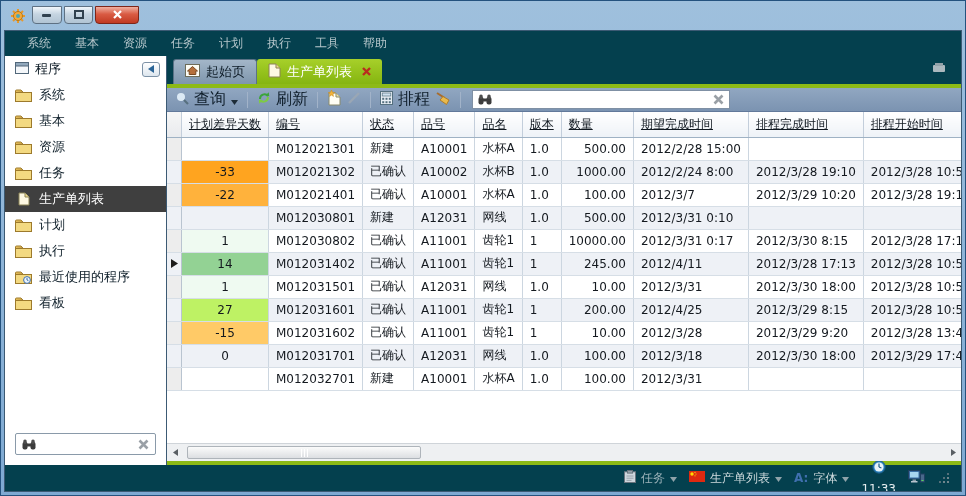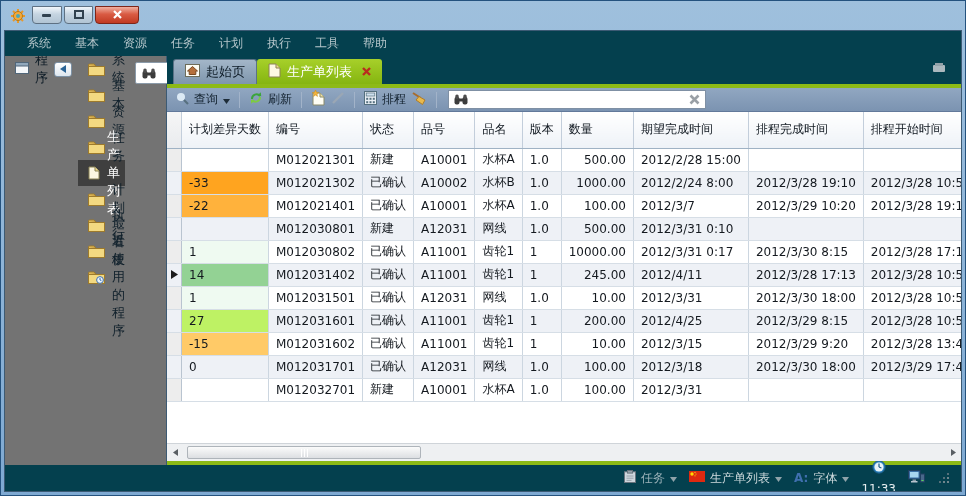--- a/index.html
+++ b/index.html
@@ -27,21 +27,21 @@
   .wbtn svg { display:block; }
   
   .app { flex:1; border:1px solid #3c5a74; display:flex; flex-direction:column; overflow:hidden; background:#04404e; }
   
   .menubar { height:25px; background:#04404e; display:flex; align-items:center; padding:0 10px; }
   .menu-item { color:#b6c6cb; font-size:12px; padding:4px 12px; cursor:default; }
   .menu-user { margin-left:auto; display:flex; align-items:flex-end; gap:5px; color:#a3a3a3; font-size:12px;margin-top:41px; }
   
   .body { flex:1; display:flex; overflow:hidden; }
   
-  .sidebar { width:162px; background:#737373; display:flex; flex-direction:row; border-right:1px solid #3c5a74; }
+  .sidebar { width:162px; background:#ffffff; display:flex; flex-direction:column; border-right:1px solid #3c5a74; }
   .side-header { height:26px; display:flex; align-items:center; gap:6px; padding:0 6px 0 10px; color:#0d1b26; font-size:13px; }
   .side-header .sh-label { flex:1; }
   .collapse-btn { width:18px; height:15px; background:linear-gradient(#fff,#dde6ee); border:1px solid #7d92a6; border-radius:3px; display:flex; align-items:center; justify-content:center; }
   .side-items { flex:1; }
   .side-item { height:26px; display:flex; align-items:center; gap:7px; padding-left:10px; font-size:13px; color:#10202b; cursor:default; }
   .side-item .sicon { width:17px; display:flex; justify-content:center; }
   .side-item.selected { background:#3f3f3f; color:#fff; }
   .side-item.sub { background:#a5b9c9; padding-left:37px; }
   .side-search { margin:6px 10px 10px 10px; height:22px; background:#fff; border:1px solid #8a9aa9; border-radius:2px; display:flex; align-items:center; padding:0 6px; gap:5px; }
   .side-search input { flex:1; border:none; outline:none; font-size:12px; min-width:0; background:transparent; }
@@ -49,35 +49,35 @@
   .content { flex:1; display:flex; flex-direction:column; overflow:hidden; background:#04404e; }
   .tabstrip { height:28px; display:flex; align-items:flex-end; padding-left:6px; position:relative; }
   .tab { height:25px; display:flex; align-items:center; gap:6px; padding:4px 11px; font-size:13px; border-radius:3px 3px 0 0; cursor:default; }
   .tab.inactive { background:linear-gradient(#a3b6c8,#7e96ad); color:#0d1b26; border:1px solid #5a7286; border-bottom:none; }
   .tab.active { background:linear-gradient(#a7d02a,#85b510); color:#fff; }
   .tab .closex { margin-left:4px; display:flex; }
   .float-icon { position:absolute; right:14px; bottom:7px; opacity:.85; }
   .green-strip { height:4px; background:#8dba16; }
   
   .toolbar { height:24px; background:linear-gradient(#91a7c1,#7b93b1); display:flex; align-items:center; padding:0 8px; gap:5px; border-bottom:1px solid #5f7astuff; border-bottom:1px solid #62799a; }
-  .tbtn { display:flex; align-items:center; gap:5px; font-size:12px; color:#101f2c; cursor:default; }
+  .tbtn { display:flex; align-items:center; gap:5px; font-size:16px; color:#101f2c; cursor:default; }
   .tsep { width:1px; height:16px; background:#69809e; border-right:1px solid #a2b3c9; margin:0 4px; }
   .tsearch { width:258px; height:19px; background:#fff; border:1px solid #7f90a4; display:flex; align-items:center; gap:5px; padding:0 5px; margin-left:2px; }
   .tsearch input { flex:1; border:none; outline:none; font-size:12px; min-width:0; }
   
   .table-area { flex:1; background:#fff; overflow:hidden; }
   table { border-collapse:collapse; table-layout:fixed; font-size:12px; }
-  th { height:36px; font-weight:normal; text-align:left; padding:0 7px; white-space:nowrap; overflow:hidden;
-       background:linear-gradient(#ffffff,#eef2f7); border-right:1px solid #c3cedb; border-bottom:1px solid #9fb2c4; color:#101820; }
+  th { height:25px; font-weight:normal; text-align:left; padding:0 7px; white-space:nowrap; overflow:hidden;
+       background:linear-gradient(#ffffff,#eef2f7); border-right:1px solid #c3cedb; border-bottom:1px solid #9fb2c4; color:#101820;text-decoration:underline; }
   th.gutter-h { background:linear-gradient(#f6f6f6,#e9ebee); }
   td { height:23px; padding:0 7px; white-space:nowrap; overflow:hidden;
        border-right:1px solid #ccd6e0; border-bottom:1px solid #d6dee6; color:#14191f; }
   tr.alt td { background:#eef1f6; }
   td.gutter { background:#ededed; border-right:1px solid #b9c4d0; padding:0 2px; text-align:center; }
-  td.diff { }
+  td.diff { text-align:center; }
   td.qty { text-align:right; }
   
   .hscroll { height:18px; background:#eef0f2; border-top:1px solid #cfd4d9; position:relative; }
   .harrow { position:absolute; top:0; bottom:0; width:16px; display:flex; align-items:center; justify-content:center; }
   .harrow.left { left:0; } .harrow.right { right:0; }
   .hthumb { position:absolute; left:20px; width:234px; top:2px; bottom:2px;
             background:linear-gradient(#fbfbfb,#dcdfe2); border:1px solid #aeb4ba; border-radius:2px;
             display:flex; align-items:center; justify-content:center; gap:2px; }
   .hthumb i { width:1px; height:8px; background:#9aa0a7; border-right:1px solid #fff; }
   
@@ -226,35 +226,35 @@
                   <rect x="0.5" y="3.5" width="16" height="9" fill="#f3d981" stroke="#9d7a2c"></rect>
                 </svg>
               </span>
               <span>执行</span>
             </div>
             <div class="side-item">
               <span class="sicon">
                 <svg width="17" height="13">
                   <path d="M0.5 3.5 v-1.5 a1 1 0 0 1 1-1 h4.5 l1.8 2z" fill="#e8c05c" stroke="#9d7a2c"></path>
                   <rect x="0.5" y="3.5" width="16" height="9" fill="#f3d981" stroke="#9d7a2c"></rect>
-                </svg>
-              </span>
-              <span>看板</span>
-            </div>
-            <div class="side-item">
-              <span class="sicon">
-                <svg width="17" height="13">
-                  <path d="M0.5 3.5 v-1.5 a1 1 0 0 1 1-1 h4.5 l1.8 2z" fill="#e8c05c" stroke="#9d7a2c"></path>
-                  <rect x="0.5" y="3.5" width="16" height="9" fill="#f3d981" stroke="#9d7a2c"></rect>
                   <circle cx="12" cy="9" r="3.4" fill="#e9f3fa" stroke="#3f6fae"></circle>
                   <line x1="12" y1="9" x2="12" y2="7" stroke="#3f6fae"></line>
                   <line x1="12" y1="9" x2="13.4" y2="9.6" stroke="#3f6fae"></line>
                 </svg>
               </span>
               <span>最近使用的程序</span>
+            </div>
+            <div class="side-item">
+              <span class="sicon">
+                <svg width="17" height="13">
+                  <path d="M0.5 3.5 v-1.5 a1 1 0 0 1 1-1 h4.5 l1.8 2z" fill="#e8c05c" stroke="#9d7a2c"></path>
+                  <rect x="0.5" y="3.5" width="16" height="9" fill="#f3d981" stroke="#9d7a2c"></rect>
+                </svg>
+              </span>
+              <span>看板</span>
             </div>
           </div>
         <div class="side-search">
           <span><svg width="14" height="11">
                 <rect x="0.5" y="3" width="5" height="7.5" rx="2" fill="#3c3c3c"></rect>
                 <rect x="8.5" y="3" width="5" height="7.5" rx="2" fill="#3c3c3c"></rect>
                 <rect x="5" y="4.5" width="4" height="3" fill="#3c3c3c"></rect>
                 <rect x="1.3" y="0.5" width="3.4" height="4.5" rx="1.6" fill="#4d4d4d"></rect>
                 <rect x="9.3" y="0.5" width="3.4" height="4.5" rx="1.6" fill="#4d4d4d"></rect>
               </svg></span>
@@ -504,21 +504,21 @@
                 </tr>
                 <tr>
                   <td class="gutter"></td>
                   <td class="diff" style="background: rgb(255, 202, 103);">-15</td>
                   <td>M012031602</td>
                   <td>已确认</td>
                   <td>A11001</td>
                   <td>齿轮1</td>
                   <td>1</td>
                   <td class="qty">10.00</td>
-                  <td>2012/3/15</td>
+                  <td>2012/3/28</td>
                   <td>2012/3/29 9:20</td>
                   <td>2012/3/28 13:40</td>
                 </tr>
                 <tr class="alt">
                   <td class="gutter"></td>
                   <td class="diff">0</td>
                   <td>M012031701</td>
                   <td>已确认</td>
                   <td>A12031</td>
                   <td>网线</td>

